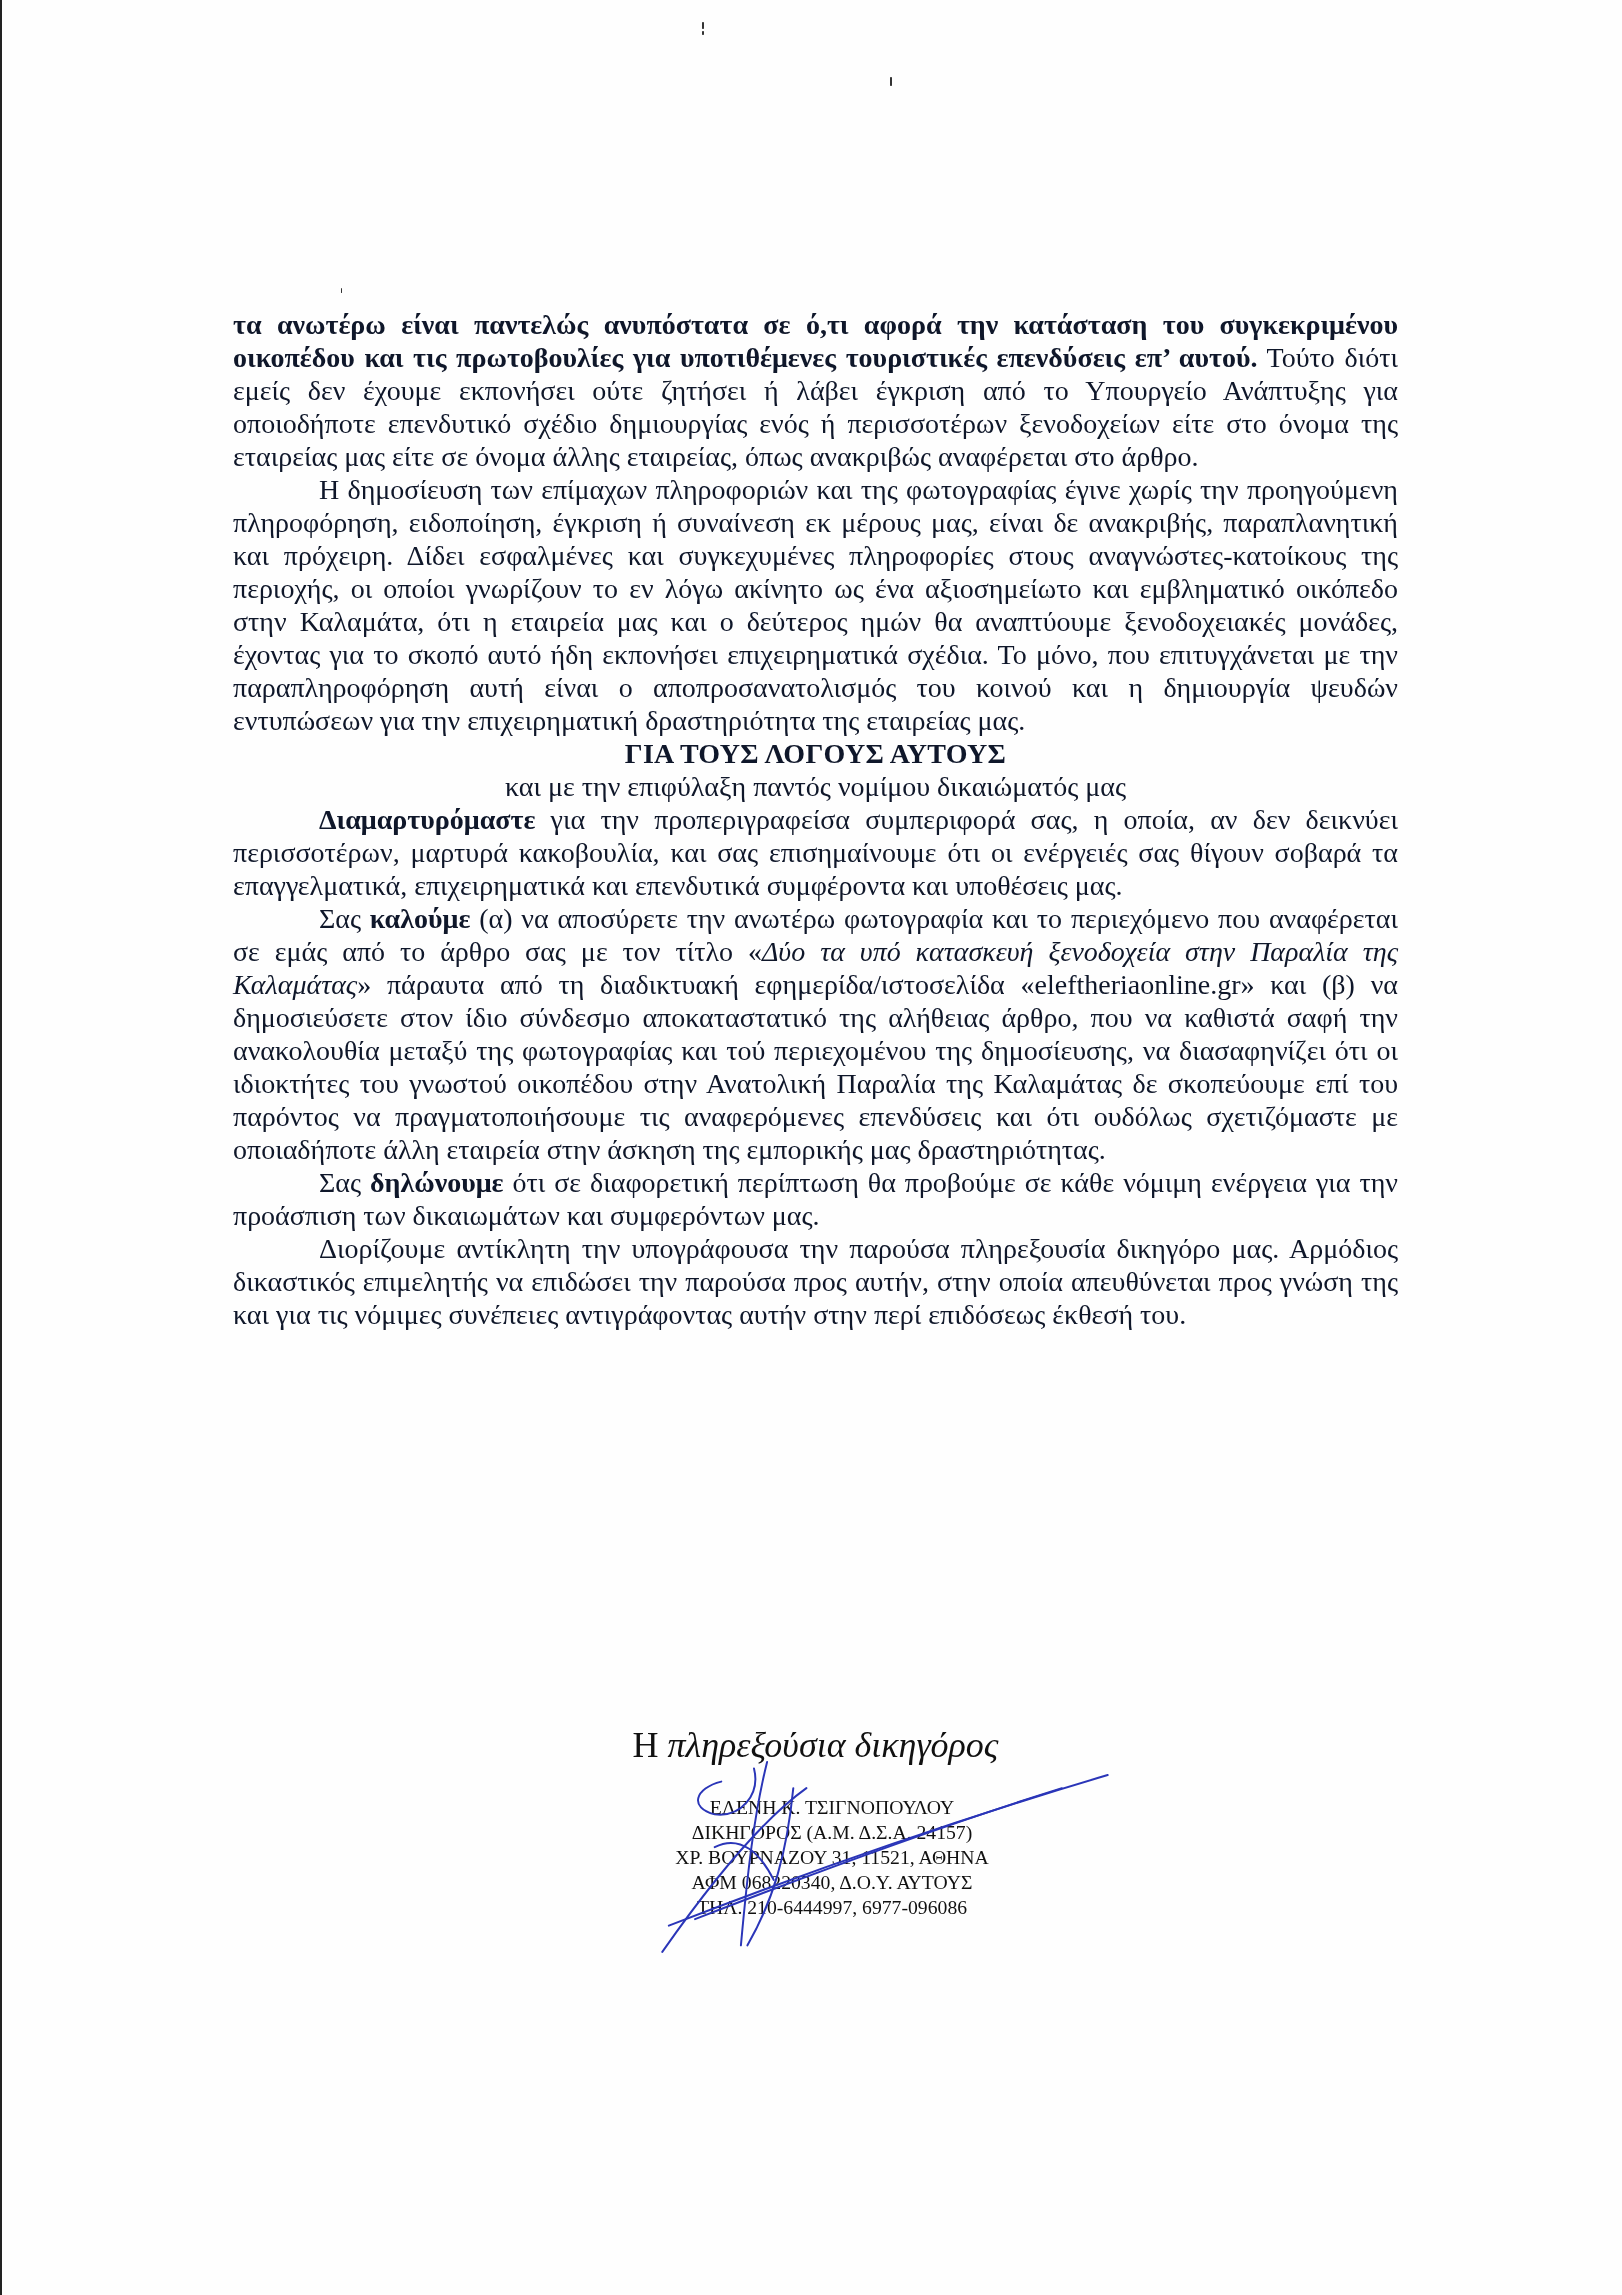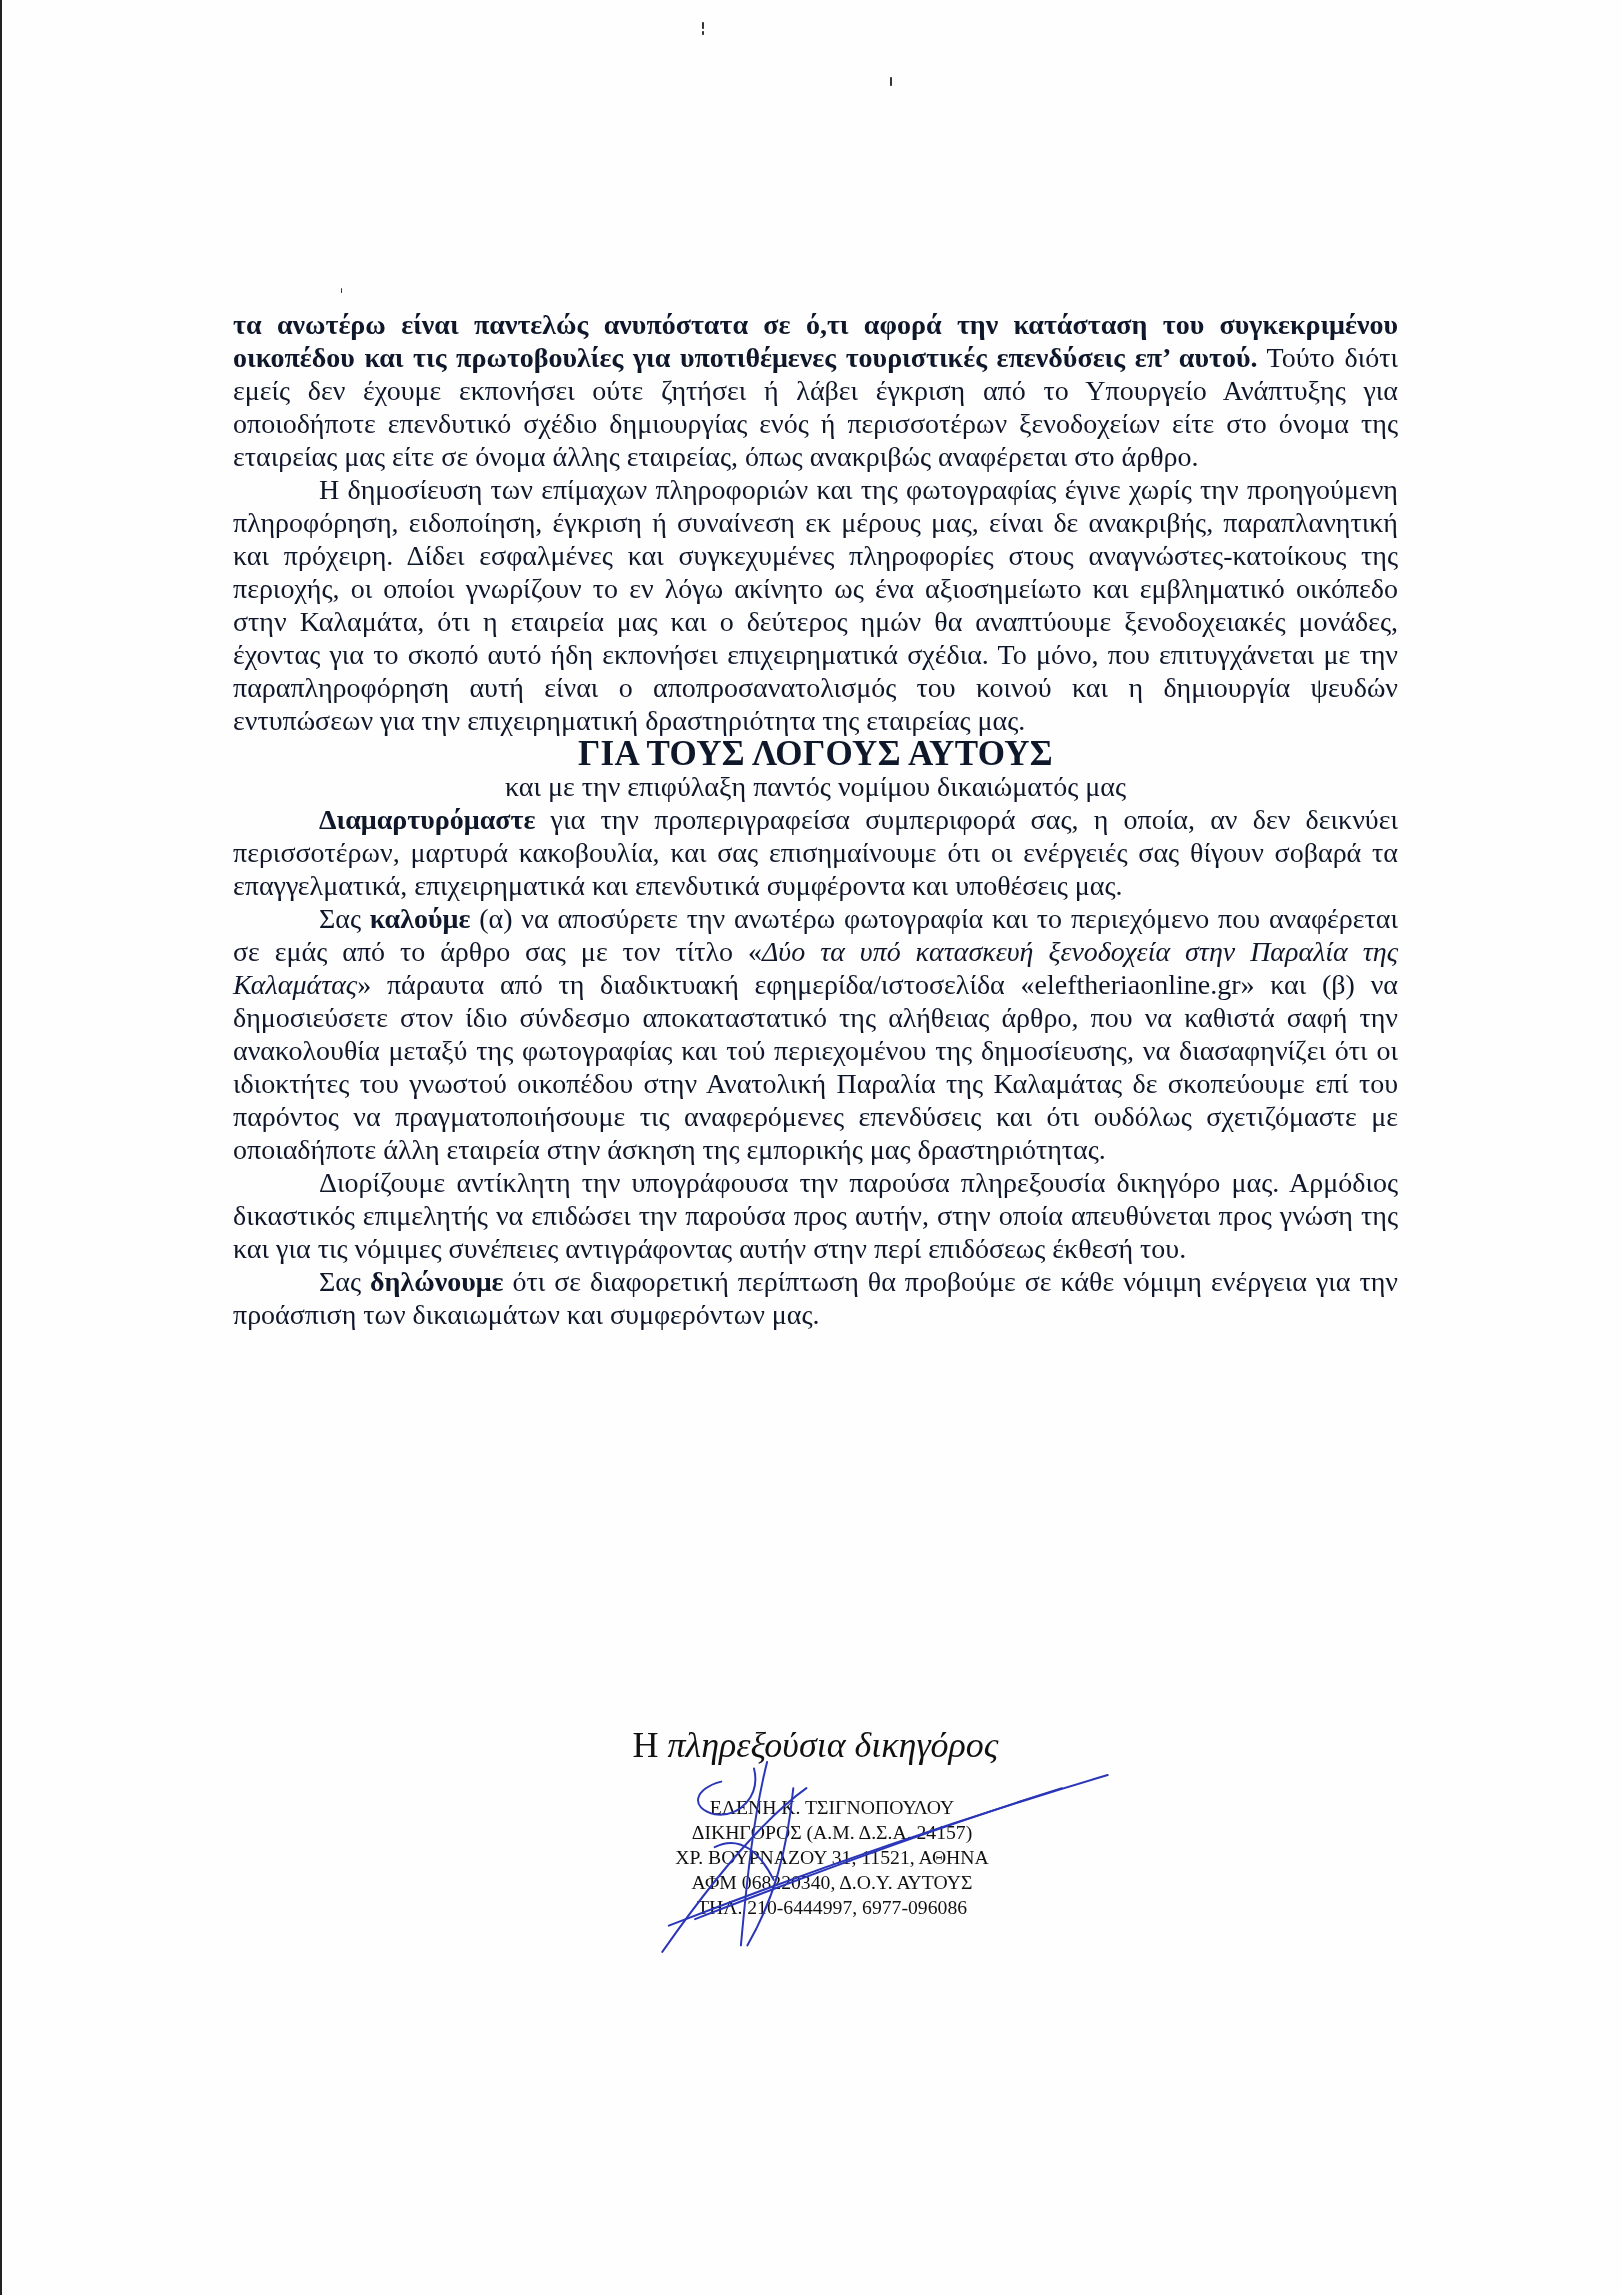--- a/index.html
+++ b/index.html
@@ -10,21 +10,21 @@
   .body-text {
     position: absolute; left: 233px; top: 308px; width: 1165px;
     font-family: "Liberation Serif", "DejaVu Serif", serif;
     font-size: 28px; line-height: 33px; color: #0f172a;
     text-align: justify;
   }
   .body-text p { margin: 0; text-indent: 0; }
   .body-text p.indent { text-indent: 86px; }
   .body-text b { font-weight: bold; }
   .body-text i { font-style: italic; }
-  .center-heading { text-align: center; font-weight: bold; font-size: 35px; letter-spacing: 0.3px; margin: 1.3px 0 0 0; }
+  .center-heading { text-align: center; font-weight: bold; font-size: 28px; letter-spacing: 0.3px; margin: 1.3px 0 0 0; }
   .center-sub { text-align: center; margin: 0; }
   .date-line { position: absolute; left: 233px; width: 1165px; top: 1685px; text-align: center; font-family: "Liberation Serif", serif; font-size: 28px; color: #111; }
   .signer-line { position: absolute; left: 233px; width: 1165px; top: 1724px; text-align: center; font-family: "Liberation Serif", serif; font-size: 36px; color: #111; }
   .signer-line .ital { font-style: italic; }
   .signature-block {
     position: absolute; left: 629px; top: 1795px; width: 406px;
     text-align: center; font-family: "Liberation Serif", serif;
     font-size: 19.7px; line-height: 25px; color: #111;
   }
   .signature-block div { white-space: nowrap; }
@@ -49,24 +49,24 @@
     </p>
     <p class="center-heading">ΓΙΑ ΤΟΥΣ ΛΟΓΟΥΣ ΑΥΤΟΥΣ</p>
     <p class="center-sub">και με την επιφύλαξη παντός νομίμου δικαιώματός μας</p>
     <p class="indent">
       <b>Διαμαρτυρόμαστε</b><span> για την προπεριγραφείσα συμπεριφορά σας, η οποία, αν δεν δεικνύει περισσοτέρων, μαρτυρά κακοβουλία, και σας επισημαίνουμε ότι οι ενέργειές σας θίγουν σοβαρά τα επαγγελματικά, επιχειρηματικά και επενδυτικά συμφέροντα και υποθέσεις μας.</span>
     </p>
     <p class="indent">
       <span>Σας </span><b>καλούμε</b><span> (α) να αποσύρετε την ανωτέρω φωτογραφία και το περιεχόμενο που αναφέρεται σε εμάς  από το άρθρο σας με τον τίτλο «</span><i>Δύο τα υπό κατασκευή ξενοδοχεία στην Παραλία της Καλαμάτας</i><span>» πάραυτα από τη διαδικτυακή εφημερίδα/ιστοσελίδα «eleftheriaonline.gr» και (β) να δημοσιεύσετε στον ίδιο σύνδεσμο αποκαταστατικό της αλήθειας άρθρο, που να καθιστά σαφή την ανακολουθία μεταξύ της φωτογραφίας και τού περιεχομένου της δημοσίευσης, να διασαφηνίζει ότι οι ιδιοκτήτες του γνωστού οικοπέδου στην Ανατολική Παραλία της Καλαμάτας δε σκοπεύουμε επί του παρόντος να πραγματοποιήσουμε τις αναφερόμενες επενδύσεις και ότι ουδόλως σχετιζόμαστε με οποιαδήποτε άλλη εταιρεία στην άσκηση της εμπορικής μας δραστηριότητας.</span>
     </p>
     <p class="indent">
-      <span>Διορίζουμε αντίκλητη την υπογράφουσα την παρούσα πληρεξουσία δικηγόρο μας. Αρμόδιος δικαστικός επιμελητής να επιδώσει την παρούσα προς αυτήν, στην οποία απευθύνεται προς γνώση της και για τις νόμιμες συνέπειες αντιγράφοντας αυτήν στην περί επιδόσεως έκθεσή του.</span>
+      <span>Σας </span><b>δηλώνουμε</b><span> ότι σε διαφορετική περίπτωση θα προβούμε σε κάθε νόμιμη ενέργεια για την προάσπιση των δικαιωμάτων και συμφερόντων μας.</span>
     </p>
     <p class="indent">
-      <span>Σας </span><b>δηλώνουμε</b><span> ότι σε διαφορετική περίπτωση θα προβούμε σε κάθε νόμιμη ενέργεια για την προάσπιση των δικαιωμάτων και συμφερόντων μας.</span>
+      <span>Διορίζουμε αντίκλητη την υπογράφουσα την παρούσα πληρεξουσία δικηγόρο μας. Αρμόδιος δικαστικός επιμελητής να επιδώσει την παρούσα προς αυτήν, στην οποία απευθύνεται προς γνώση της και για τις νόμιμες συνέπειες αντιγράφοντας αυτήν στην περί επιδόσεως έκθεσή του.</span>
     </p>
   </div>
 
   <div class="signer-line"><span>Η </span><span class="ital">πληρεξούσια δικηγόρος</span></div>
 
   <div class="signature-block">
     <div>ΕΛΕΝΗ Κ. ΤΣΙΓΝΟΠΟΥΛΟΥ</div>
     <div>ΔΙΚΗΓΟΡΟΣ (Α.Μ. Δ.Σ.Α. 24157)</div>
     <div>ΧΡ. ΒΟΥΡΝΑΖΟΥ 31, 11521, ΑΘΗΝΑ</div>
     <div>ΑΦΜ 068220340, Δ.Ο.Υ. ΑΥΤΟΥΣ</div>

